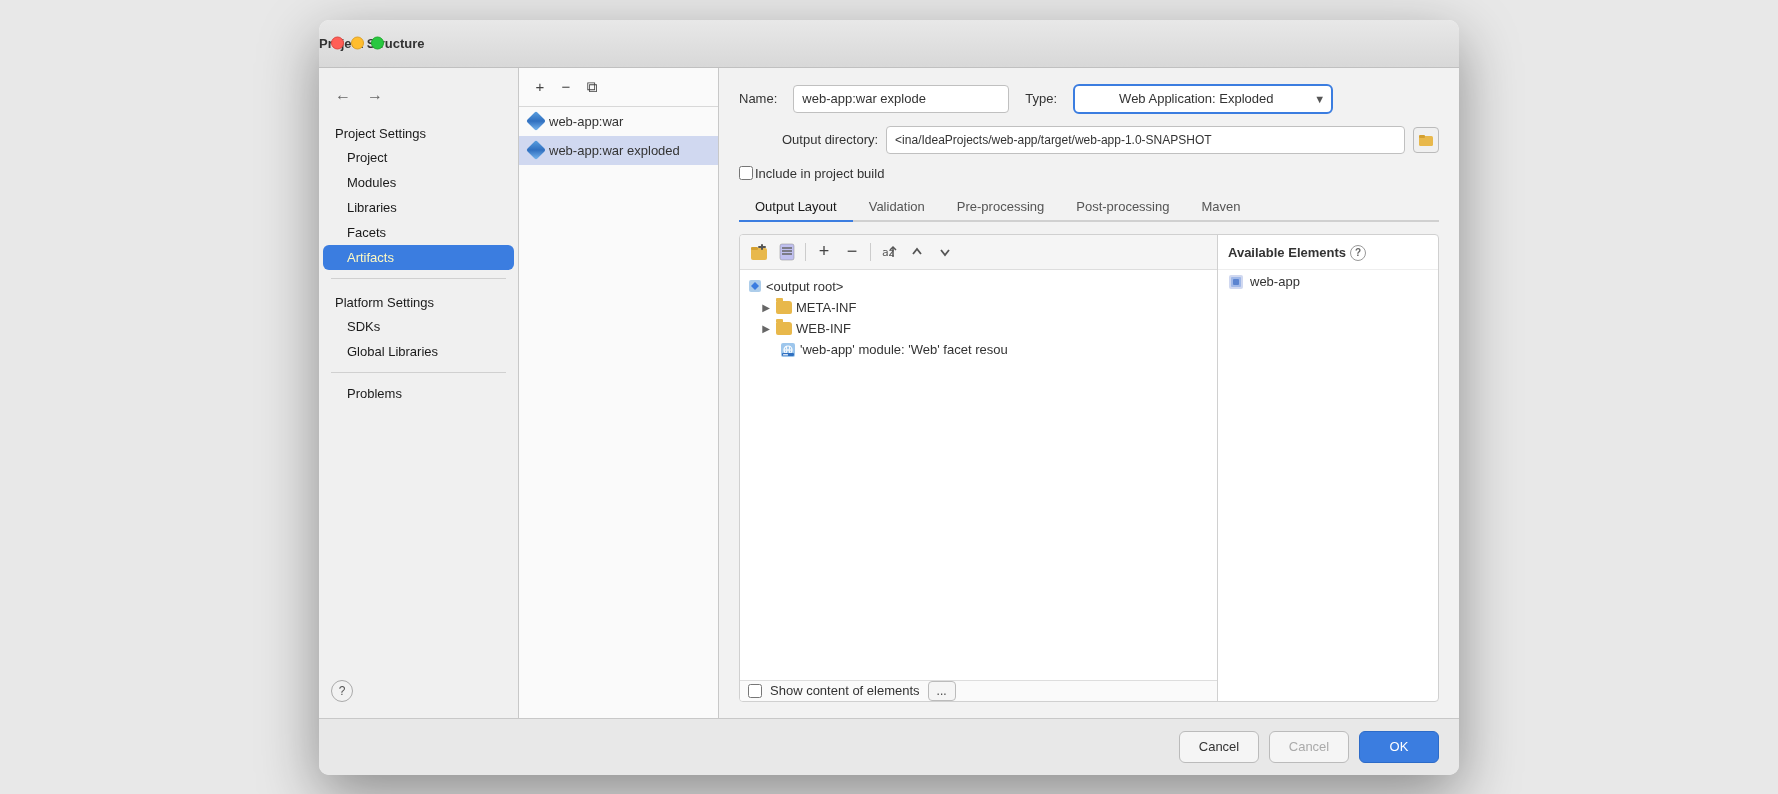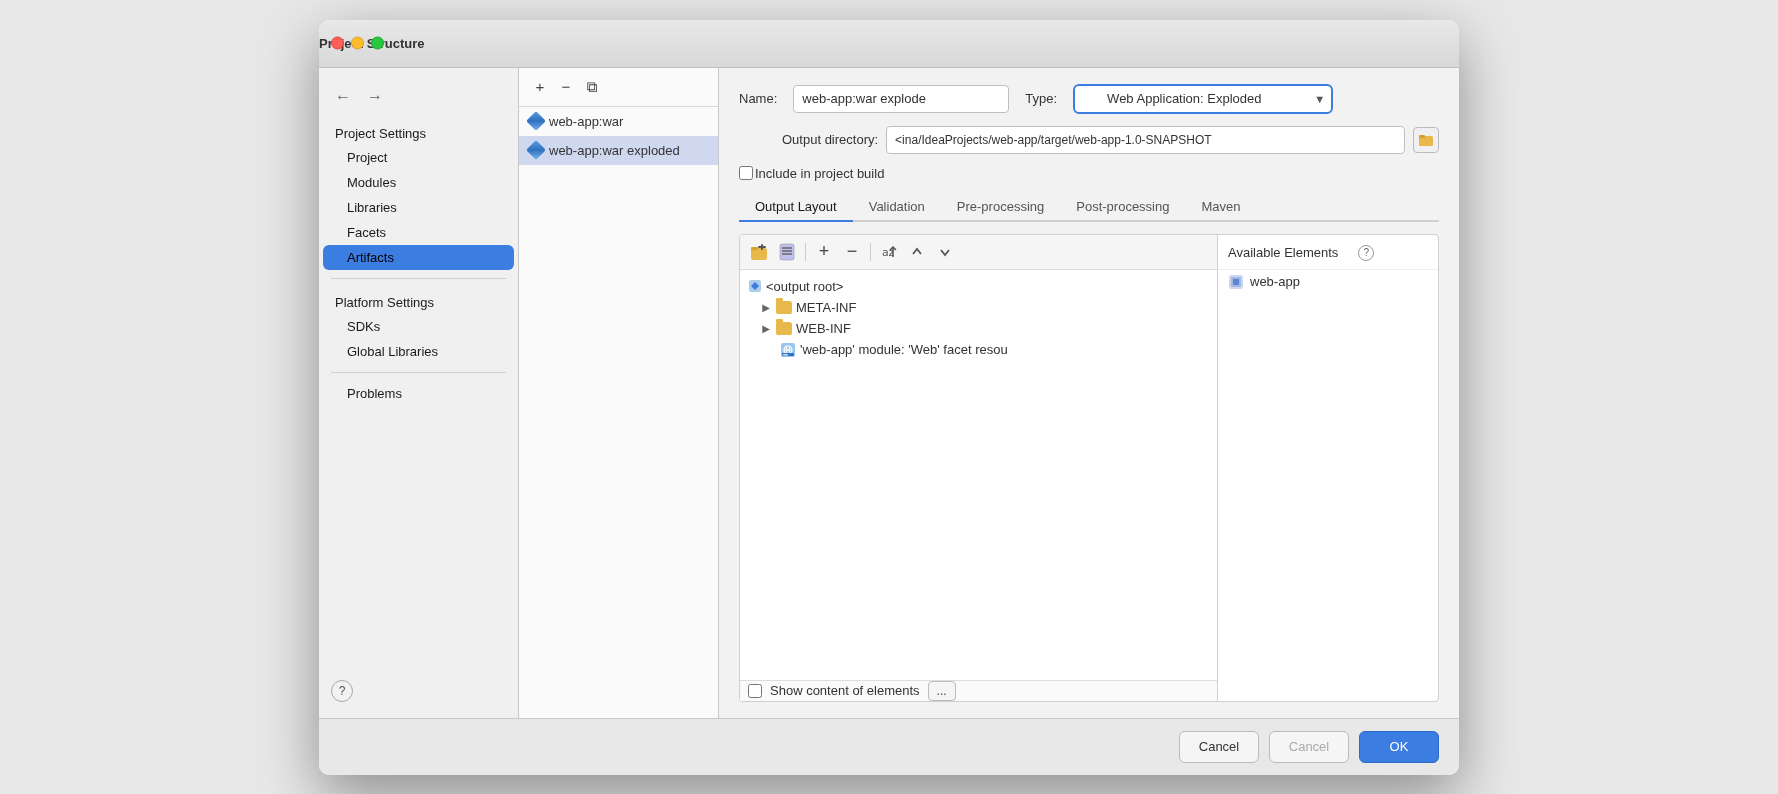--- a/index.html
+++ b/index.html
@@ -85,21 +85,21 @@
       padding: 8px 16px 4px 16px;
     }
     .sidebar-item {
       padding: 5px 16px 5px 28px;
       font-size: 13px;
       color: #1a1a1a;
       cursor: pointer;
     }
     .sidebar-item.active {
       background: #3b7de0;
-      color: #000000;
+      color: #fef9c3;
       border-radius: 6px;
       margin: 0 4px;
       padding: 5px 12px 5px 24px;
     }
     .sidebar-divider {
       height: 1px;
       background: #d0d0d0;
       margin: 8px 12px;
     }
     .sidebar-bottom {
@@ -376,26 +376,26 @@
     }
     .available-elements-panel {
       width: 220px;
       display: flex;
       flex-direction: column;
       padding: 6px 0;
     }
     .available-elements-header {
       display: flex;
       align-items: center;
-      gap: 20px;
+      gap: 4px;
       padding: 4px 10px 8px 10px;
       font-size: 13px;
       color: #333;
       border-bottom: 1px solid #eee;
-      font-weight: 400;
+      font-weight: 700;
     }
     .help-circle {
       width: 16px;
       height: 16px;
       border-radius: 50%;
       border: 1px solid #999;
       font-size: 10px;
       color: #666;
       display: flex;
       align-items: center;
@@ -541,21 +541,21 @@
         <input class="form-input name-input" type="text" value="web-app:war explode" style="">
         <span class="form-label">Type:</span>
         <div class="type-select-wrapper">
           <svg class="type-select-icon" viewBox="0 0 16 16">
             <rect x="1" y="1" width="14" height="14" rx="2" fill="#5b9bd5" opacity="0.3"></rect>
             <rect x="3" y="4" width="4" height="4" rx="1" fill="#3b7de0"></rect>
             <rect x="9" y="4" width="4" height="4" rx="1" fill="#3b7de0"></rect>
             <rect x="3" y="9" width="4" height="4" rx="1" fill="#3b7de0"></rect>
             <rect x="9" y="9" width="4" height="4" rx="1" fill="#3b7de0"></rect>
           </svg>
-          <select class="type-select" style="padding-left: 32px;">
+          <select class="type-select" style="padding-left: 44px;">
             <option>Web Application: Exploded</option>
           </select>
           <span class="select-chevron">▼</span>
         </div>
       </div>
 
       <div class="output-dir-row">
         <span class="form-label">Output directory:</span>
         <input class="output-dir-input" type="text" value="&lt;ina/IdeaProjects/web-app/target/web-app-1.0-SNAPSHOT" style="">
         <button class="browse-btn">

